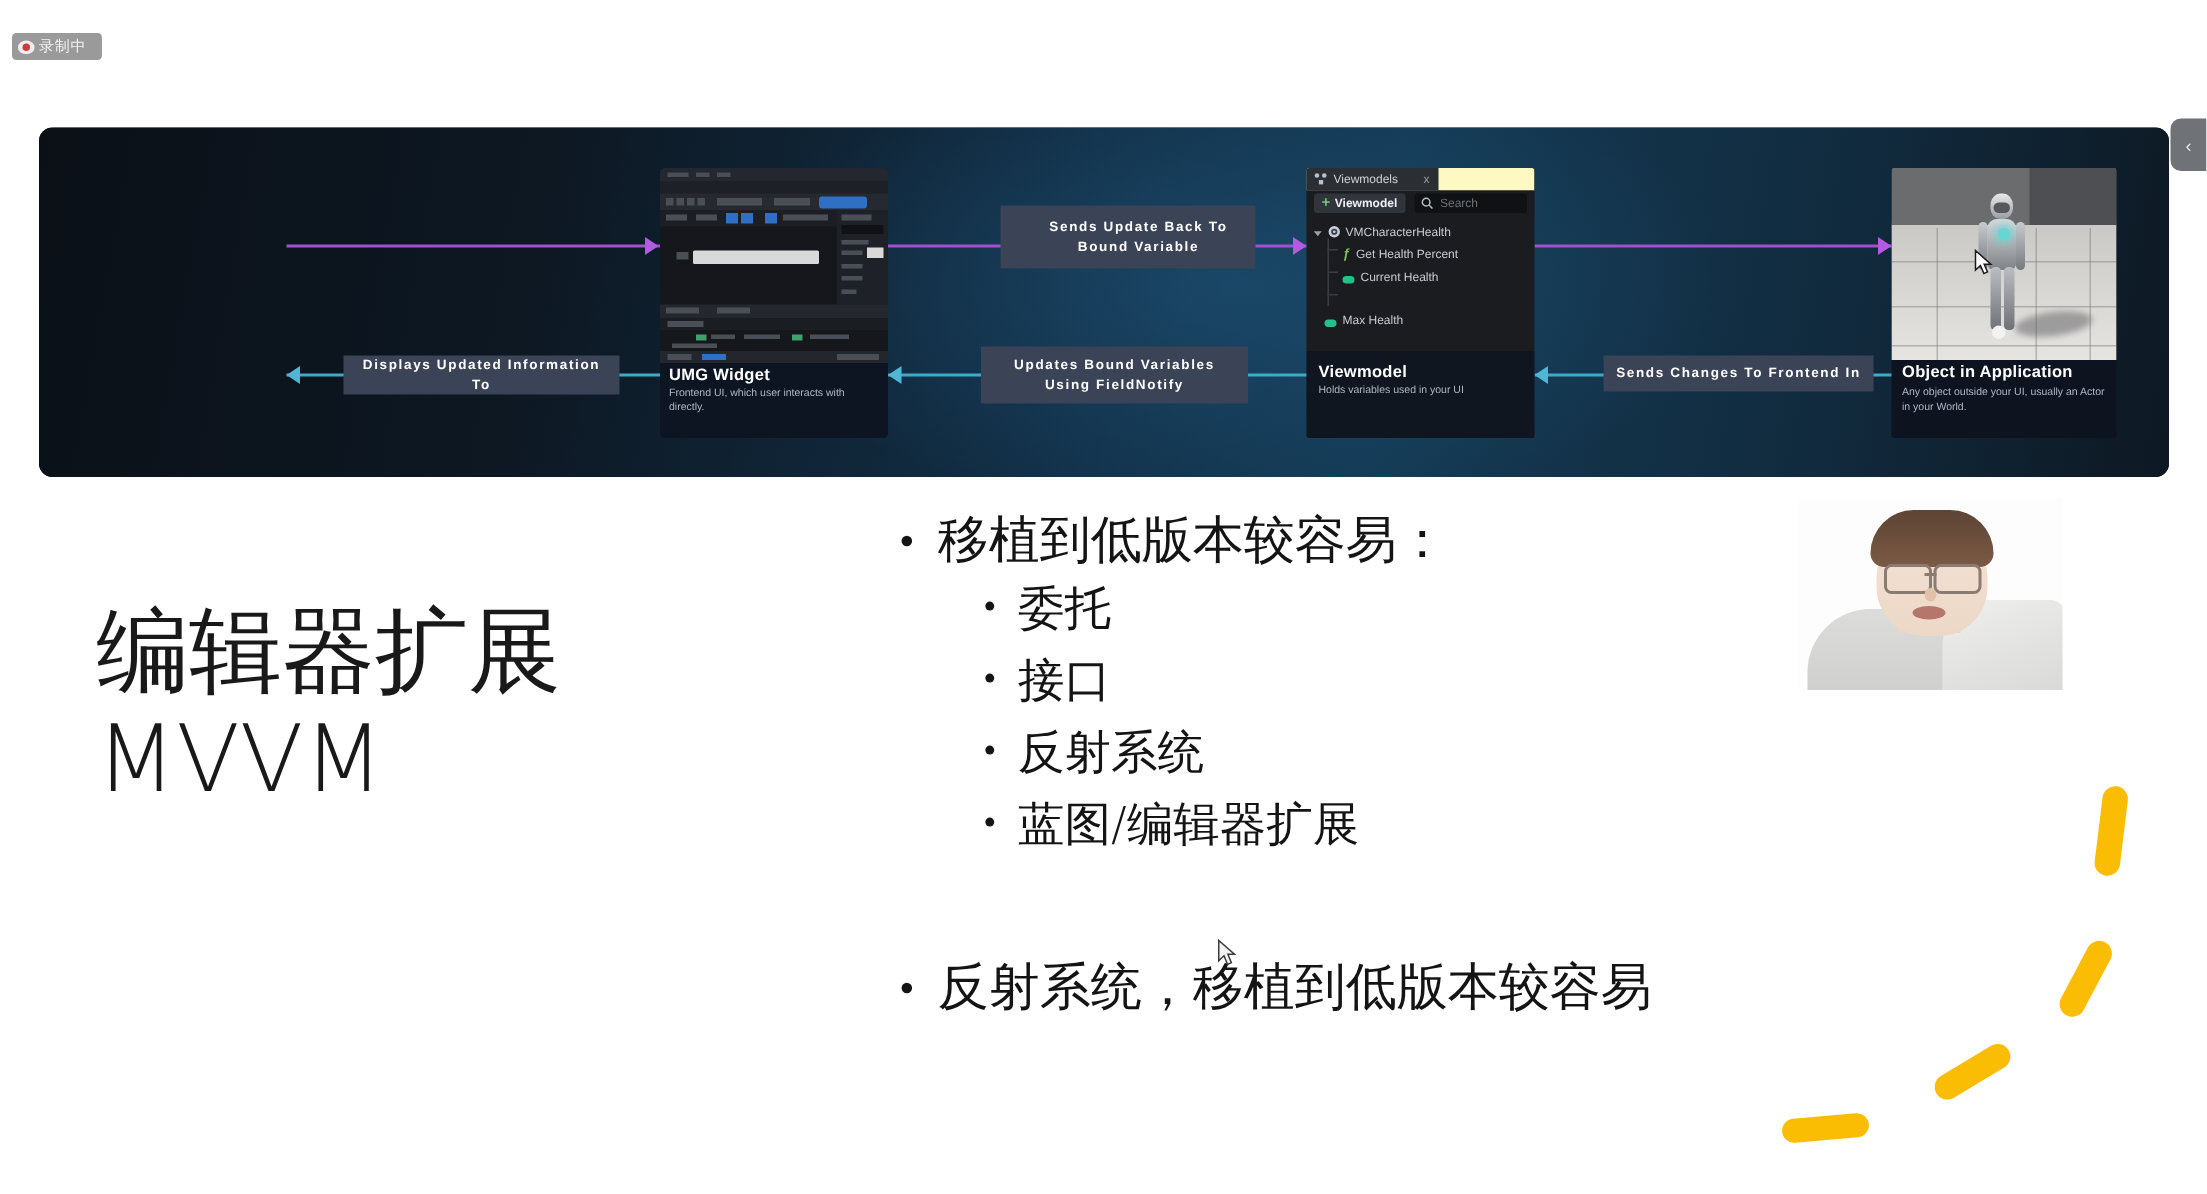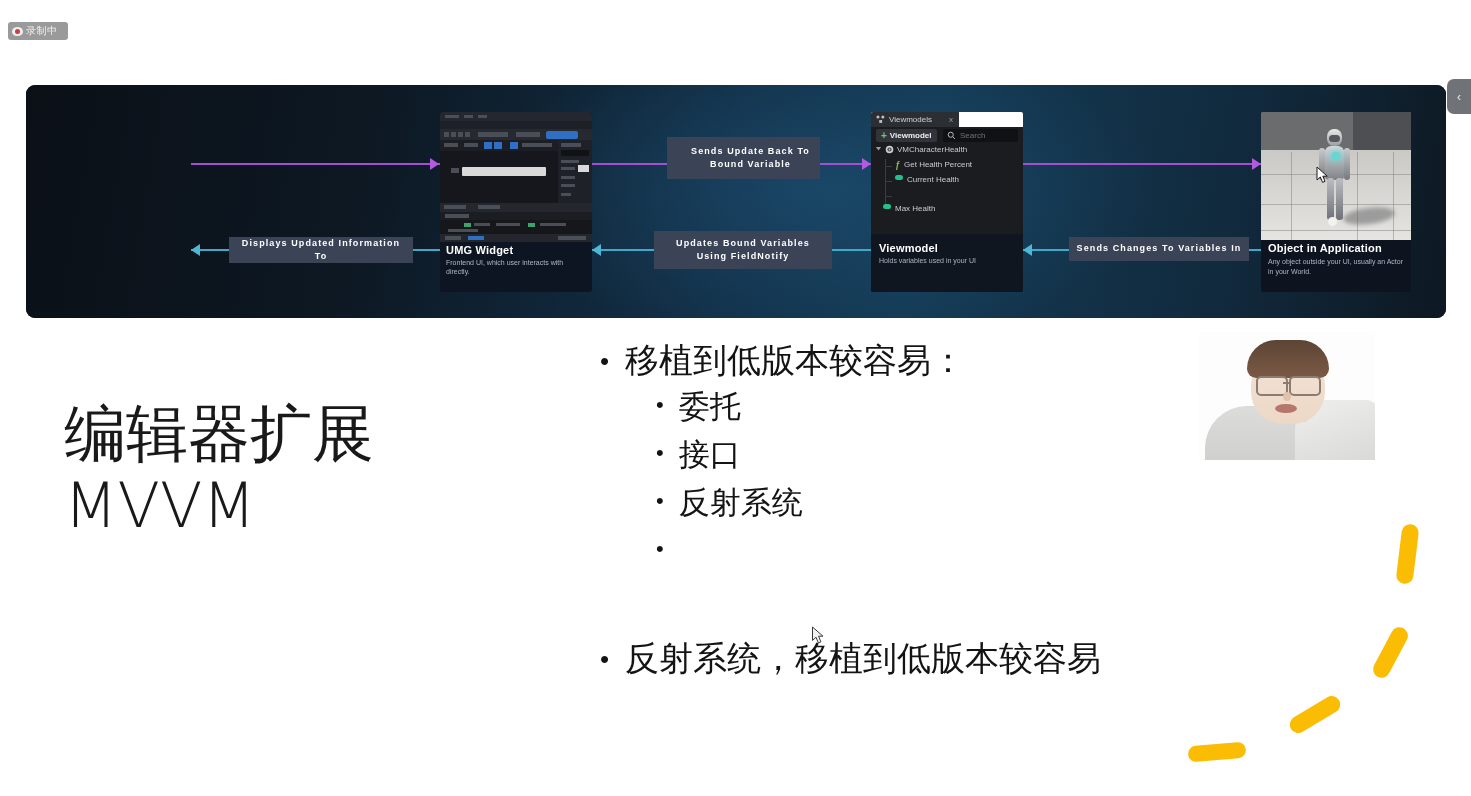--- a/index.html
+++ b/index.html
@@ -86,31 +86,31 @@
   .ue-green{position:absolute;background:#3ea36a;}
   #umg-cap{position:absolute;left:0;top:132px;width:152px;}
   #umg-cap .t{color:#ffffff;font-size:11px;font-weight:bold;padding:0 6px;letter-spacing:.2px;}
   #umg-cap .s{color:#aeb6c4;font-size:7px;padding:2px 6px 0 6px;line-height:1.35;}
 
   
   #vm-node{
     position:absolute;left:845px;top:27px;width:152px;height:180px;
     background:#1a1c20;border-radius:2px;overflow:hidden;
   }
-  #vm-tabs{position:absolute;left:0;top:0;width:152px;height:15px;background:#ffffff;}
+  #vm-tabs{position:absolute;left:0;top:0;width:152px;height:15px;background:#fef9c3;}
   #vm-tab{position:absolute;left:0;top:0;width:88px;height:15px;background:#2b2e33;display:flex;align-items:center;gap:4px;padding-left:5px;box-sizing:border-box;}
   #vm-tab .lbl{color:#cfd3d9;font-size:8px;}
   #vm-tab .x{position:absolute;right:6px;top:3px;color:#9aa0a8;font-size:8px;line-height:9px;}
   #vm-toolbar{position:absolute;left:0;top:15px;width:152px;height:17px;background:#1a1c20;}
   #vm-addbtn{position:absolute;left:5px;top:2px;height:13px;background:#31353b;border-radius:2px;display:flex;align-items:center;gap:3px;padding:0 5px;box-sizing:border-box;}
   #vm-addbtn .plus{color:#76c47a;font-size:10px;font-weight:bold;line-height:10px;}
   #vm-addbtn .lbl{color:#eceff3;font-size:8px;font-weight:bold;}
   #vm-search{position:absolute;left:72px;top:2px;width:75px;height:13px;background:#0f1113;border-radius:2px;display:flex;align-items:center;gap:4px;padding-left:4px;box-sizing:border-box;}
   #vm-search .ph{color:#6d747d;font-size:8px;}
-  .vm-row{position:absolute;left:0;width:152px;height:14px;display:flex;align-items:flex-start;font-size:8px;color:#c8ccd2;}
+  .vm-row{position:absolute;left:0;width:152px;height:14px;display:flex;align-items:flex-end;font-size:8px;color:#c8ccd2;}
   .vm-tree{position:absolute;left:14px;top:47px;width:1px;height:45px;background:#3a3d42;}
   .vm-tick{position:absolute;left:14px;width:7px;height:1px;background:#3a3d42;}
   .dot-pill{width:8px;height:5px;border-radius:3px;background:#24c08a;display:inline-block;}
   #vm-cap{position:absolute;left:0;top:122px;width:152px;height:58px;background:#10161f;}
   #vm-cap .t{color:#ffffff;font-size:11px;font-weight:bold;padding:8px 8px 0 8px;letter-spacing:.2px;}
   #vm-cap .s{color:#aeb6c4;font-size:7px;padding:3px 8px 0 8px;}
 
   
   #obj-node{
     position:absolute;left:1235px;top:27px;width:150px;height:180px;
@@ -214,22 +214,22 @@
   <div class="line cyan" style="left:997px;top:164px;width:240px;"></div>
   <div class="arrowhead left cyan" style="left:997px;top:159px;"></div>
 
   <div class="line cyan" style="left:566px;top:164px;width:280px;"></div>
   <div class="arrowhead left cyan" style="left:566px;top:159px;"></div>
 
   <div class="line cyan" style="left:165px;top:164px;width:250px;"></div>
   <div class="arrowhead left cyan" style="left:165px;top:159px;"></div>
 
 
-  <div class="chip" style="left:641px;top:52px;width:153px;height:42px;padding-left:20px;">Sends Update Back To Bound Variable</div>
-  <div class="chip" style="left:1043px;top:152px;width:180px;height:24px;">Sends Changes To Variables In</div>
+  <div class="chip" style="left:641px;top:52px;width:170px;height:42px;padding-left:20px;">Sends Update Back To Bound Variable</div>
+  <div class="chip" style="left:1043px;top:152px;width:180px;height:24px;">Sends Changes To Frontend In</div>
   <div class="chip" style="left:628px;top:146px;width:178px;height:38px;">Updates Bound Variables Using FieldNotify</div>
   <div class="chip" style="left:203px;top:152px;width:184px;height:26px;">Displays Updated Information To</div>
 
   <div id="umg-node">
     <div id="umg-shot">
       <div class="ue-bar" style="left:0;top:0;width:152px;height:9px;background:#242730;"></div>
       <div class="ue-lite" style="left:5px;top:3px;width:14px;height:3px;"></div>
       <div class="ue-lite" style="left:24px;top:3px;width:9px;height:3px;"></div>
       <div class="ue-lite" style="left:38px;top:3px;width:9px;height:3px;"></div>
       <div class="ue-bar" style="left:0;top:9px;width:152px;height:8px;background:#1e2027;"></div>
@@ -404,20 +404,21 @@
   <div class="b2">
     <span class="dot">•</span>
     <span>接口</span>
   </div>
   <div class="b2">
     <span class="dot">•</span>
     <span>反射系统</span>
   </div>
   <div class="b2">
     <span class="dot">•</span>
+    <span>蓝图/编辑器扩展</span>
   </div>
 </div>
 
 <div id="bullet-last">
   <div class="b1">
     <span class="dot">•</span>
     <span>反射系统，移植到低版本较容易</span>
   </div>
 </div>
 

